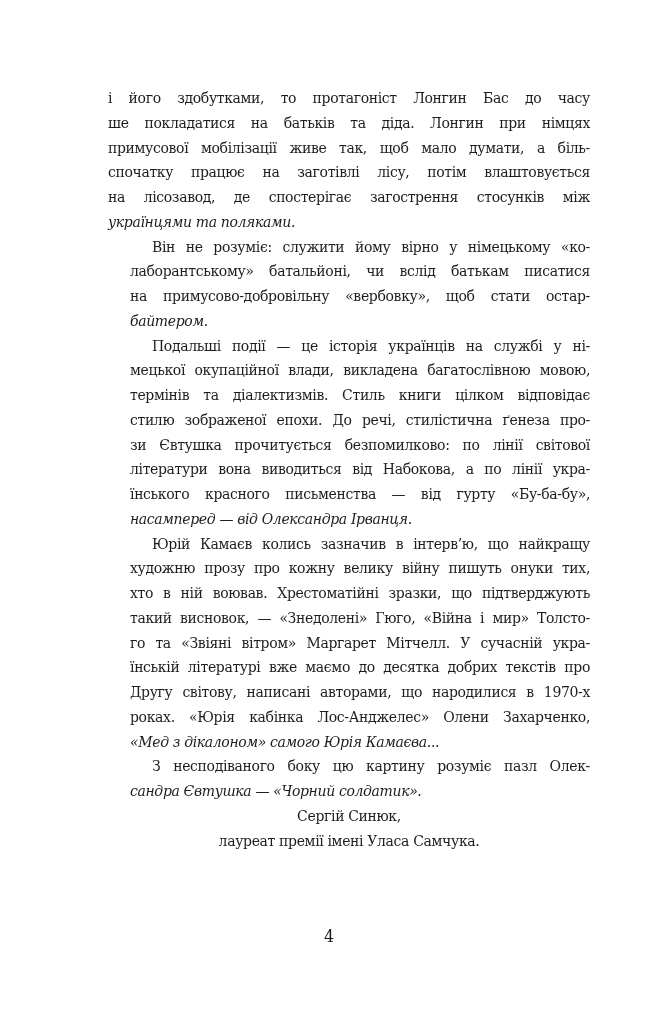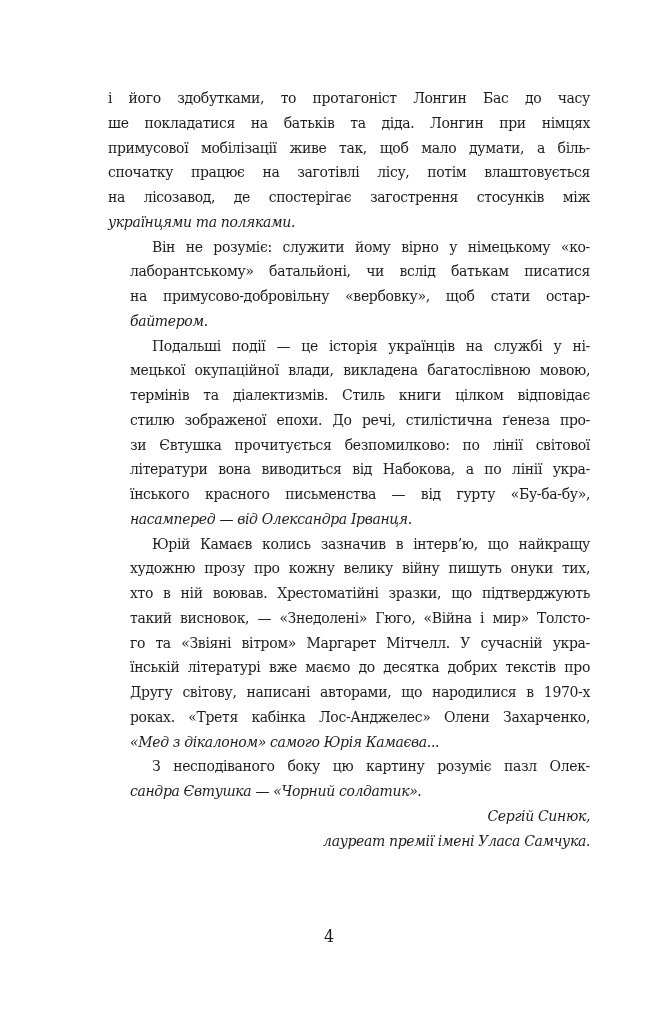--- a/index.html
+++ b/index.html
@@ -40,22 +40,21 @@
       white-space: nowrap;
     }
     .line.last {
       text-align-last: left;
       font-style: italic;
     }
     .line.indent {
       padding-left: 22px;
     }
     .sig {
-      text-align: right;
-      font-style: italic;
+      text-align: center;
       display: block;
       font-family: "DejaVu Serif", serif;
     }
     .page-number {
       position: absolute;
       left: 0;
       width: 658px;
       top: 927px;
       text-align: center;
       font-family: "DejaVu Serif", serif;
@@ -96,21 +95,21 @@
   </div>
 
   <div class="para">
     <span class="line indent">Юрій Камаєв колись зазначив в інтерв’ю, що найкращу</span>
     <span class="line">художню прозу про кожну велику війну пишуть онуки тих,</span>
     <span class="line">хто в ній воював. Хрестоматійні зразки, що підтверджують</span>
     <span class="line">такий висновок, — «Знедолені» Гюго, «Війна і мир» Толсто-</span>
     <span class="line">го та «Звіяні вітром» Маргарет Мітчелл. У сучасній укра-</span>
     <span class="line">їнській літературі вже маємо до десятка добрих текстів про</span>
     <span class="line">Другу світову, написані авторами, що народилися в 1970-х</span>
-    <span class="line">роках. «Третя кабінка Лос-Анджелес» Олени Захарченко,</span>
+    <span class="line">роках. «Юрія кабінка Лос-Анджелес» Олени Захарченко,</span>
     <span class="line last">«Мед з дікалоном» самого Юрія Камаєва...</span>
   </div>
 
   <div class="para">
     <span class="line indent">З несподіваного боку цю картину розуміє пазл Олек-</span>
     <span class="line last">сандра Євтушка — «Чорний солдатик».</span>
   </div>
 
   <div>
     <span class="sig">Сергій Синюк,</span>

